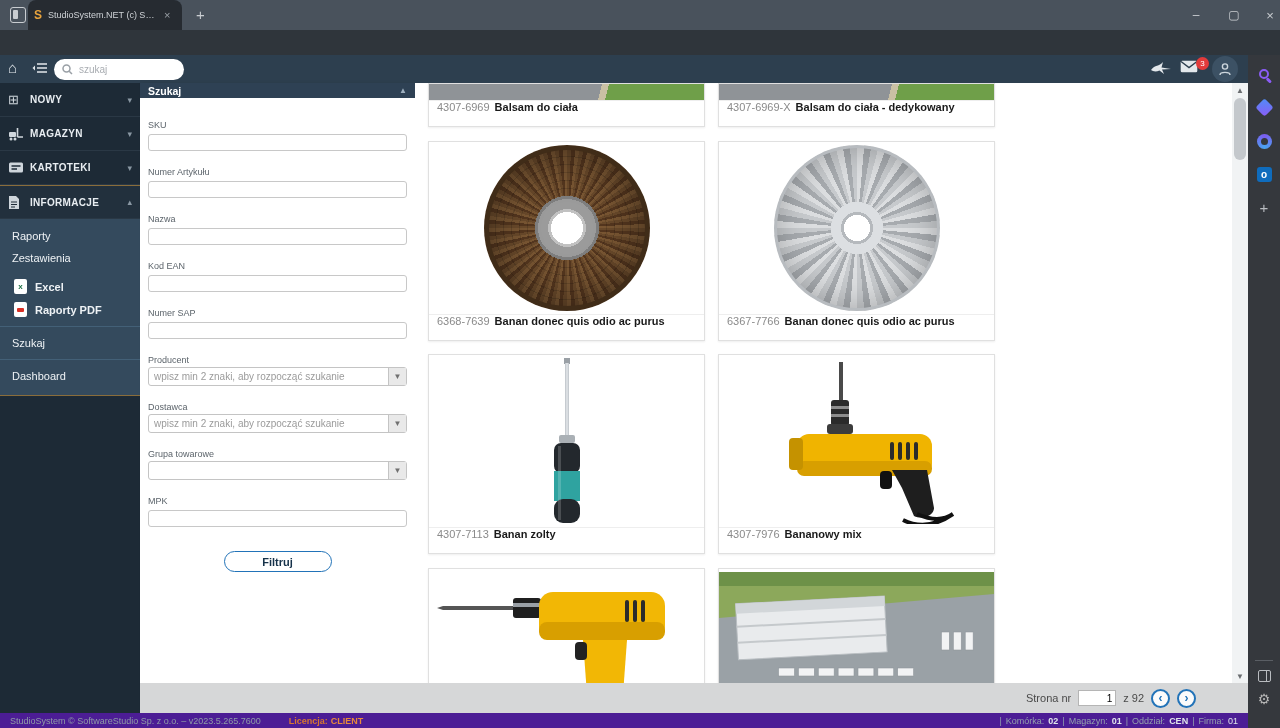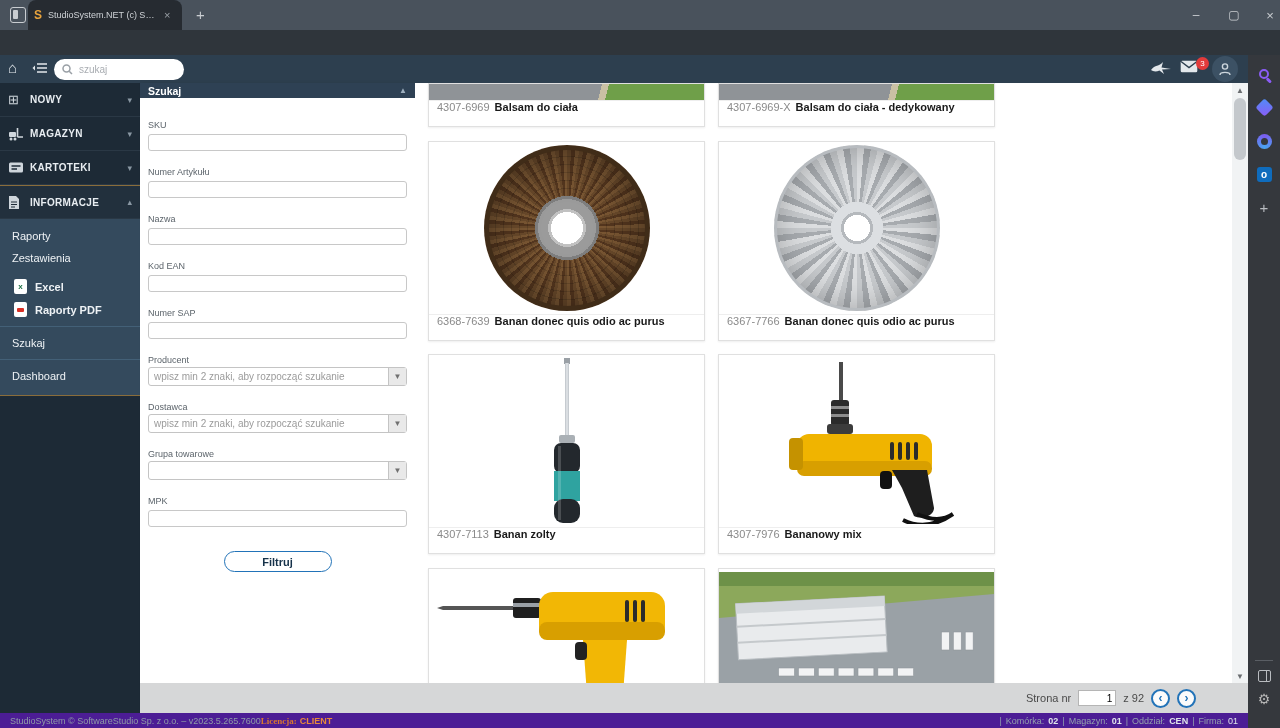--- a/index.html
+++ b/index.html
@@ -91,21 +91,21 @@
       repeating-conic-gradient(#dcdee0 0 5deg, #a7abaf 5deg 10deg, #c7cacd 10deg 15deg);
       box-shadow: inset 0 0 0 3px #b8bcc0, inset 0 0 34px rgba(0,0,0,.28); }
 
   
   #pagerbar { left:140px; top:683px; width:1108px; height:30px; background:#d6d7d8; display:flex; align-items:center; justify-content:flex-end; gap:7px; padding-right:52px; }
   #pagerbar .pg-label { font-size:11px; color:#4a4a4a; }
   #page-input { width:38px; height:16px; border:1px solid #b5b5b5; font-size:10px; text-align:right; padding-right:3px; font-family:"Liberation Sans",sans-serif; }
   .pg-circle { width:19px; height:19px; border:2px solid #2273b8; border-radius:50%; background:#fbfbfb; color:#2273b8; font-size:12px; font-weight:bold; display:flex; align-items:center; justify-content:center; line-height:1; cursor:pointer; }
   #statusbar { left:0; top:713px; width:1248px; height:15px; background:#4c1d95; display:flex; align-items:center; font-size:9px; padding:0 10px; }
   #statusbar .st-left { color:#8f9ca7; }
-  #statusbar .lic-label { color:#d9772f; font-weight:bold;font-family:Liberation Serif, serif; }
+  #statusbar .lic-label { color:#d9772f; margin-left:28px; font-weight:bold; }
   #statusbar .lic-value { color:#e8893a; font-weight:bold; margin-left:3px; }
   #statusbar .st-right { margin-left:auto; color:#93a1ad; display:flex; gap:4px; }
   #statusbar .st-right b { color:#dfe5ea; }
   #statusbar .st-right .nolink { color:#dfe5ea; text-decoration:none; }
 
   
   #edgebar { left:1248px; top:55px; width:32px; height:673px; background:#35383d; display:flex; flex-direction:column; align-items:center; padding-top:10px; gap:17px; }
   .edge-ico { width:17px; height:17px; display:flex; align-items:center; justify-content:center; }
   #edge-search { position:relative; }
   #edge-search .lens { width:10px; height:10px; border:2.5px solid #8b5cf6; border-radius:50%; }

